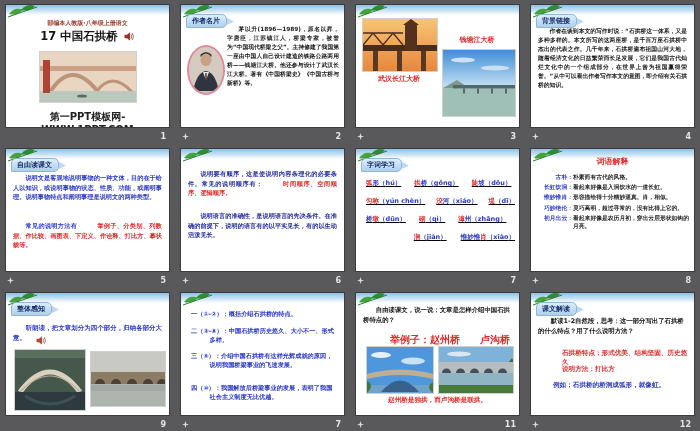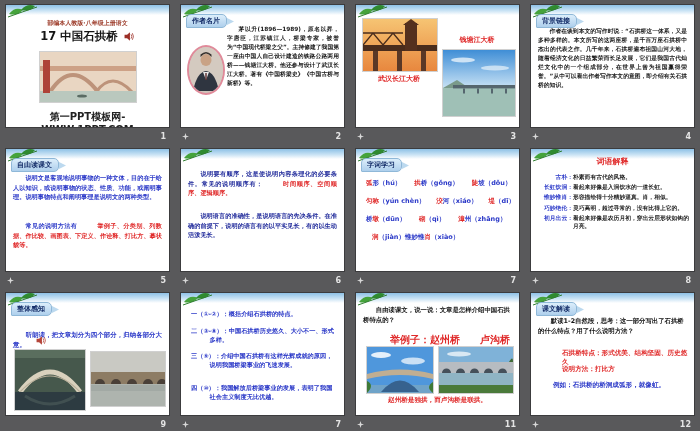--- a/index.html
+++ b/index.html
@@ -58,21 +58,21 @@
     color:#151515;font-size:5.8px;font-weight:bold;line-height:1.55;
     text-indent:2em;text-align:justify;}
   
   .s3-label{position:absolute;width:74px;text-align:center;
     font-size:7px;font-weight:bold;color:#e02a2a;}
   
   .para{position:absolute;left:7px;right:7px;font-weight:bold;line-height:1.55;
     text-indent:2em;text-align:justify;}
   
   .wrow{position:absolute;left:10px;right:4px;display:flex;
-    font-size:6.5px;font-weight:bold;}
+    font-size:6.5px;font-weight:bold;text-decoration:underline;}
   .witem{white-space:nowrap;}
   .wpy{color:#2b39c8;}
   .whl{color:#e02a2a;}
   .wpre{color:#2b39c8;}
   
   .s8-title{position:absolute;top:7px;left:0;right:0;text-align:center;
     color:#e02a2a;font-size:8px;font-weight:bold;}
   .s8-list{position:absolute;top:24px;left:5px;right:5px;}
   .s8-row{display:flex;font-size:5.8px;font-weight:bold;line-height:1.5;margin-bottom:1.5px;}
   .s8-term{min-width:37px;text-align:right;color:#2b39c8;white-space:nowrap;}
@@ -282,21 +282,21 @@
       <div class="wrow" style="top:66px;gap:13px;">
         <span class="witem"><span class="wpre">桥</span><span class="whl">墩</span><span class="wpre"></span><span class="wpy">（</span><span class="wpy">dūn</span><span class="wpy">）</span></span>
         <span class="witem"><span class="wpre"></span><span class="whl">砌</span><span class="wpre"></span><span class="wpy">（</span><span class="wpy">qì</span><span class="wpy">）</span></span>
         <span class="witem"><span class="wpre"></span><span class="whl">漳</span><span class="wpre">州</span><span class="wpy">（</span><span class="wpy">zhāng</span><span class="wpy">）</span></span>
       </div>
       <div class="wrow" style="top:48px;gap:11px;">
         <span class="witem"><span class="wpre"></span><span class="whl">匀称</span><span class="wpre"></span><span class="wpy">（</span><span class="wpy">yún chèn</span><span class="wpy">）</span></span>
         <span class="witem"><span class="wpre"></span><span class="whl">洨</span><span class="wpre">河</span><span class="wpy">（</span><span class="wpy">xiáo</span><span class="wpy">）</span></span>
         <span class="witem"><span class="wpre"></span><span class="whl">堤</span><span class="wpre"></span><span class="wpy">（</span><span class="wpy">dī</span><span class="wpy">）</span></span>
       </div>
-      <div class="wrow" style="top:84px;left:16px;">
+      <div class="wrow" style="top:84px;gap:14px;left:16px;justify-content:flex-end;">
         <span class="witem"><span class="wpre"></span><span class="whl">涧</span><span class="wpre"></span><span class="wpy">（</span><span class="wpy">jiàn</span><span class="wpy">）</span></span>
         <span class="witem"><span class="wpre">惟妙惟</span><span class="whl">肖</span><span class="wpre"></span><span class="wpy">（</span><span class="wpy">xiào</span><span class="wpy">）</span></span>
       </div>
     </div>
     <div class="strip">
       <svg class="star" viewBox="0 0 10 10">
           <polygon points="5,0 6.2,3.8 10,5 6.2,6.2 5,10 3.8,6.2 0,5 3.8,3.8" fill="#d8d8d8"></polygon>
         </svg>
       <span class="num">7</span>
     </div>
@@ -344,21 +344,21 @@
 
   <div class="cell">
     <div class="thumb">
       <div class="band"></div>
       <svg class="leaves" viewBox="0 0 30 13">
           <path d="M1 9 Q7 1 15 5 Q9 11 1 9Z" fill="#45a33b"></path>
           <path d="M13 5 Q19 -2 27 1 Q22 7 13 5Z" fill="#2f8a30"></path>
           <path d="M0 12 Q14 7 29 2" stroke="#2f7d2f" stroke-width="1" fill="none"></path>
         </svg>
       <div class="tab"><span>整体感知</span></div>
-      <div class="para blue" style="top:38px;font-size:6.4px;">听朗读，把文章划分为四个部分，归纳各部分大意。</div>
+      <div class="para blue" style="top:31px;font-size:6.4px;">听朗读，把文章划分为四个部分，归纳各部分大意。</div>
       <svg class="spk" style="position:absolute;left:30px;top:42px;" viewBox="0 0 10 10">
           <polygon points="0.5,3.4 2.8,3.4 5.4,1.2 5.4,8.8 2.8,6.6 0.5,6.6" fill="#b5453a"></polygon>
           <path d="M6.4 3 Q7.8 5 6.4 7 M7.6 2 Q9.6 5 7.6 8" stroke="#b5453a" fill="none" stroke-width="0.7"></path>
         </svg>
       <svg class="ph" style="left:8px;top:56px;width:70px;height:60px;" viewBox="0 0 70 60" preserveAspectRatio="none">
         <rect width="70" height="60" fill="#46584c"></rect>
         <rect x="0" y="0" width="70" height="8" fill="#5a6e5e"></rect>
         <path d="M5 42 Q35 2 65 42" stroke="#d9d1bd" stroke-width="5" fill="none"></path>
         <path d="M5 42 Q35 10 65 42" stroke="#b8af99" stroke-width="1.2" fill="none"></path>
         <rect y="42" width="70" height="18" fill="#2d3b41"></rect>

